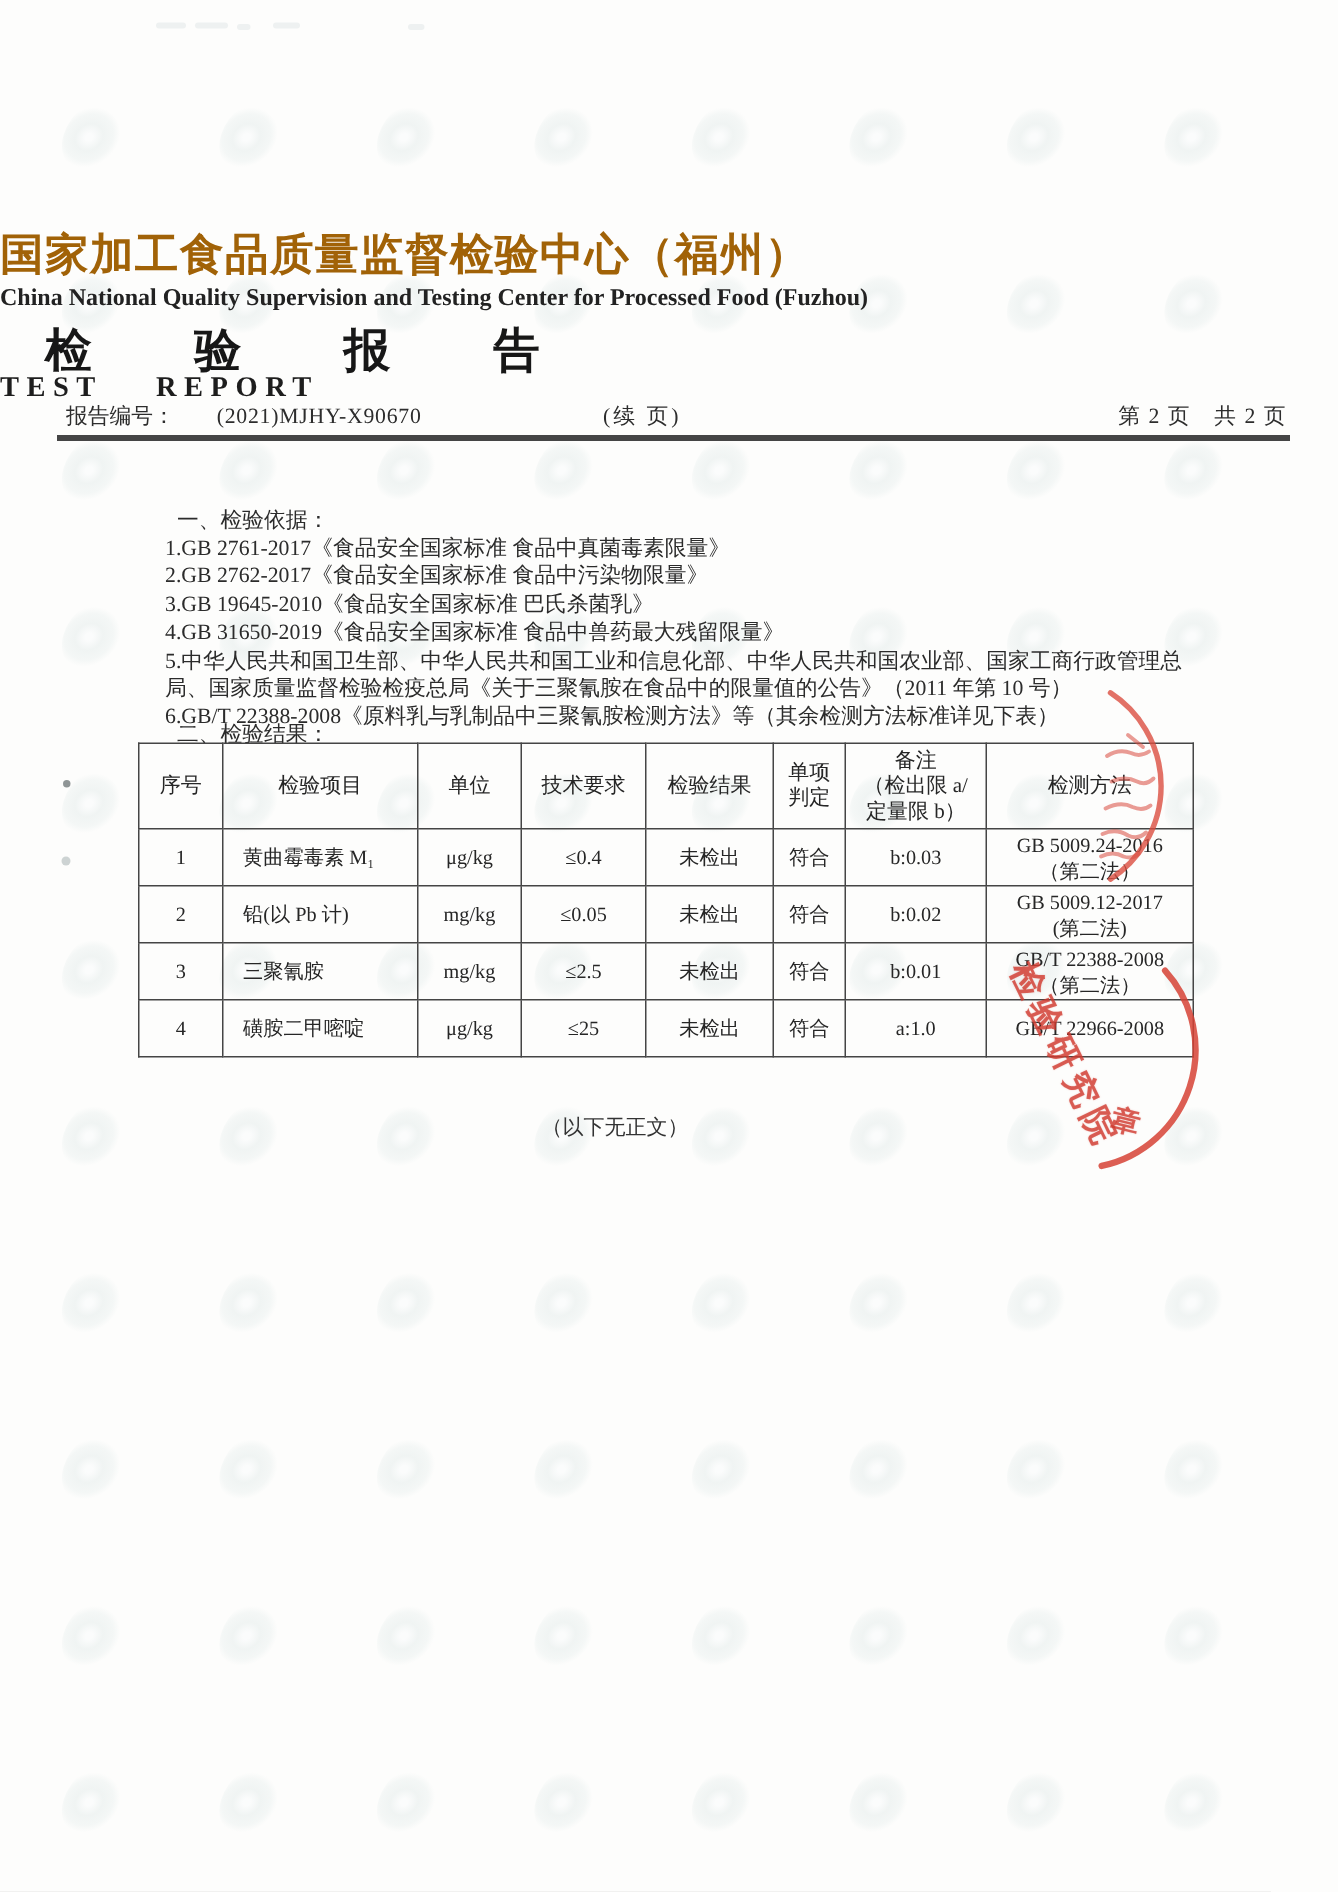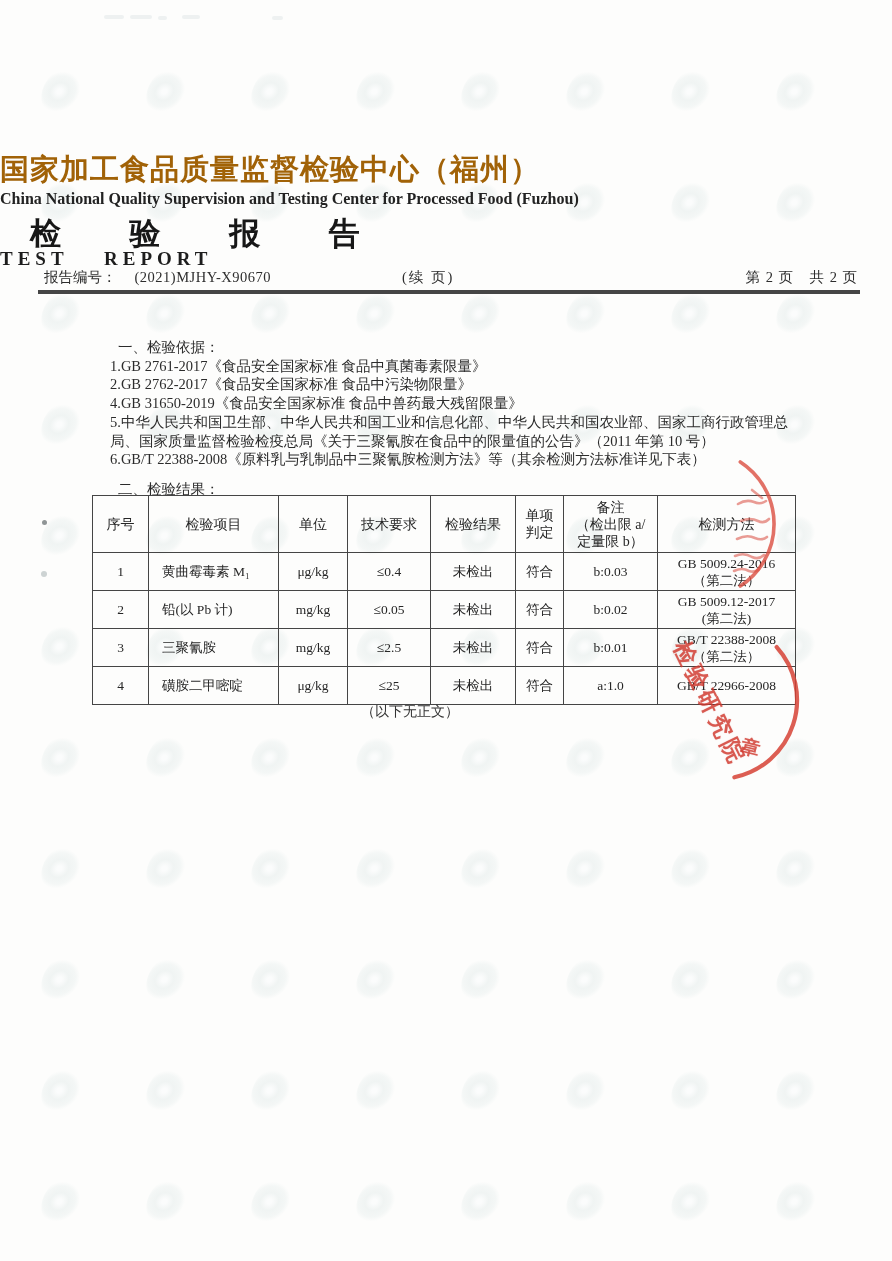--- a/index.html
+++ b/index.html
@@ -33,21 +33,21 @@
     font-family:"Liberation Sans","DejaVu Sans",sans-serif;
     font-weight:bold;font-size:31px;color:#171717;
     letter-spacing:30px;text-indent:30px;
   }
   .title-en{
     position:absolute;top:248px;left:0;width:880px;
     font-weight:bold;font-size:19px;letter-spacing:5px;word-spacing:26px;color:#1d1d1d;
   }
   .meta{position:absolute;top:268px;left:0;width:892px;height:20px;font-size:14.5px;z-index:2;}
   .meta .m-left{position:absolute;left:44px;top:0;}
-  .meta .m-left .val{margin-left:18px;letter-spacing:.5px;}
+  .meta .m-left .val{margin-left:28px;letter-spacing:.5px;}
   .meta .m-center{position:absolute;left:402px;top:0;letter-spacing:2px;}
   .meta .m-right{position:absolute;right:34px;top:0;letter-spacing:1px;}
   .rule{position:absolute;top:290px;left:38px;width:822px;height:4px;background:#454545;z-index:2;}
   
   .basis{position:absolute;left:110px;top:310px;width:678px;z-index:2;
          font-size:14.5px;line-height:18.7px;color:#2b2b2b;}
   .basis .sec-head{text-indent:8px;margin-top:28px;}
   .basis .item{text-align:justify;}
   .results-head{position:absolute;left:118px;top:480px;z-index:2;font-size:14.5px;color:#2b2b2b;}
   
@@ -57,21 +57,21 @@
     font-size:13.5px;color:#262626;
   }
   .tbl td,.tbl th{
     border:1.6px solid #454545;padding:0;text-align:center;vertical-align:middle;
     white-space:pre-line;line-height:17px;font-weight:normal;
   }
   .tbl thead tr{height:57px;}
   .tbl tbody tr{height:38px;}
   .tbl td.item{text-align:left;padding-left:13px;}
   .tbl th{font-size:14px;}
-  .foot-note{position:absolute;left:92px;top:703px;width:636px;z-index:2;
+  .foot-note{position:absolute;left:92px;top:743px;width:636px;z-index:2;
              text-align:center;font-size:14px;color:#333;}
   
   .stamp-svg{position:absolute;inset:0;z-index:3;pointer-events:none;}
   .stamp-text{
     position:absolute;z-index:3;pointer-events:none;
     font-family:"Liberation Sans","DejaVu Sans",sans-serif;font-weight:bold;
     color:rgba(208,58,47,0.75);text-shadow:0 0 1px rgba(208,58,47,0.35);
   }
   .st-arc{left:694px;top:636px;font-size:23px;letter-spacing:4px;
           transform:rotate(64deg);transform-origin:0 0;white-space:nowrap;}
@@ -192,20 +192,21 @@
     </span>
     <span class="m-center">(续 页)</span>
     <span class="m-right">第 2 页　共 2 页</span>
   </div>
   <div class="rule"></div>
 
   <div class="basis">
     <div class="sec-head">一、检验依据：</div>
     <div class="item">1.GB 2761-2017《食品安全国家标准 食品中真菌毒素限量》</div>
     <div class="item">2.GB 2762-2017《食品安全国家标准 食品中污染物限量》</div>
+    <div class="item">3.GB 19645-2010《食品安全国家标准 巴氏杀菌乳》</div>
     <div class="item">4.GB 31650-2019《食品安全国家标准 食品中兽药最大残留限量》</div>
     <div class="item">5.中华人民共和国卫生部、中华人民共和国工业和信息化部、中华人民共和国农业部、国家工商行政管理总局、国家质量监督检验检疫总局《关于三聚氰胺在食品中的限量值的公告》（2011 年第 10 号）</div>
     <div class="item">6.GB/T 22388-2008《原料乳与乳制品中三聚氰胺检测方法》等（其余检测方法标准详见下表）</div>
   </div>
 
   <div class="results-head">二、检验结果：</div>
 
   <table class="tbl">
     <colgroup>
       <col style="width:56px">

